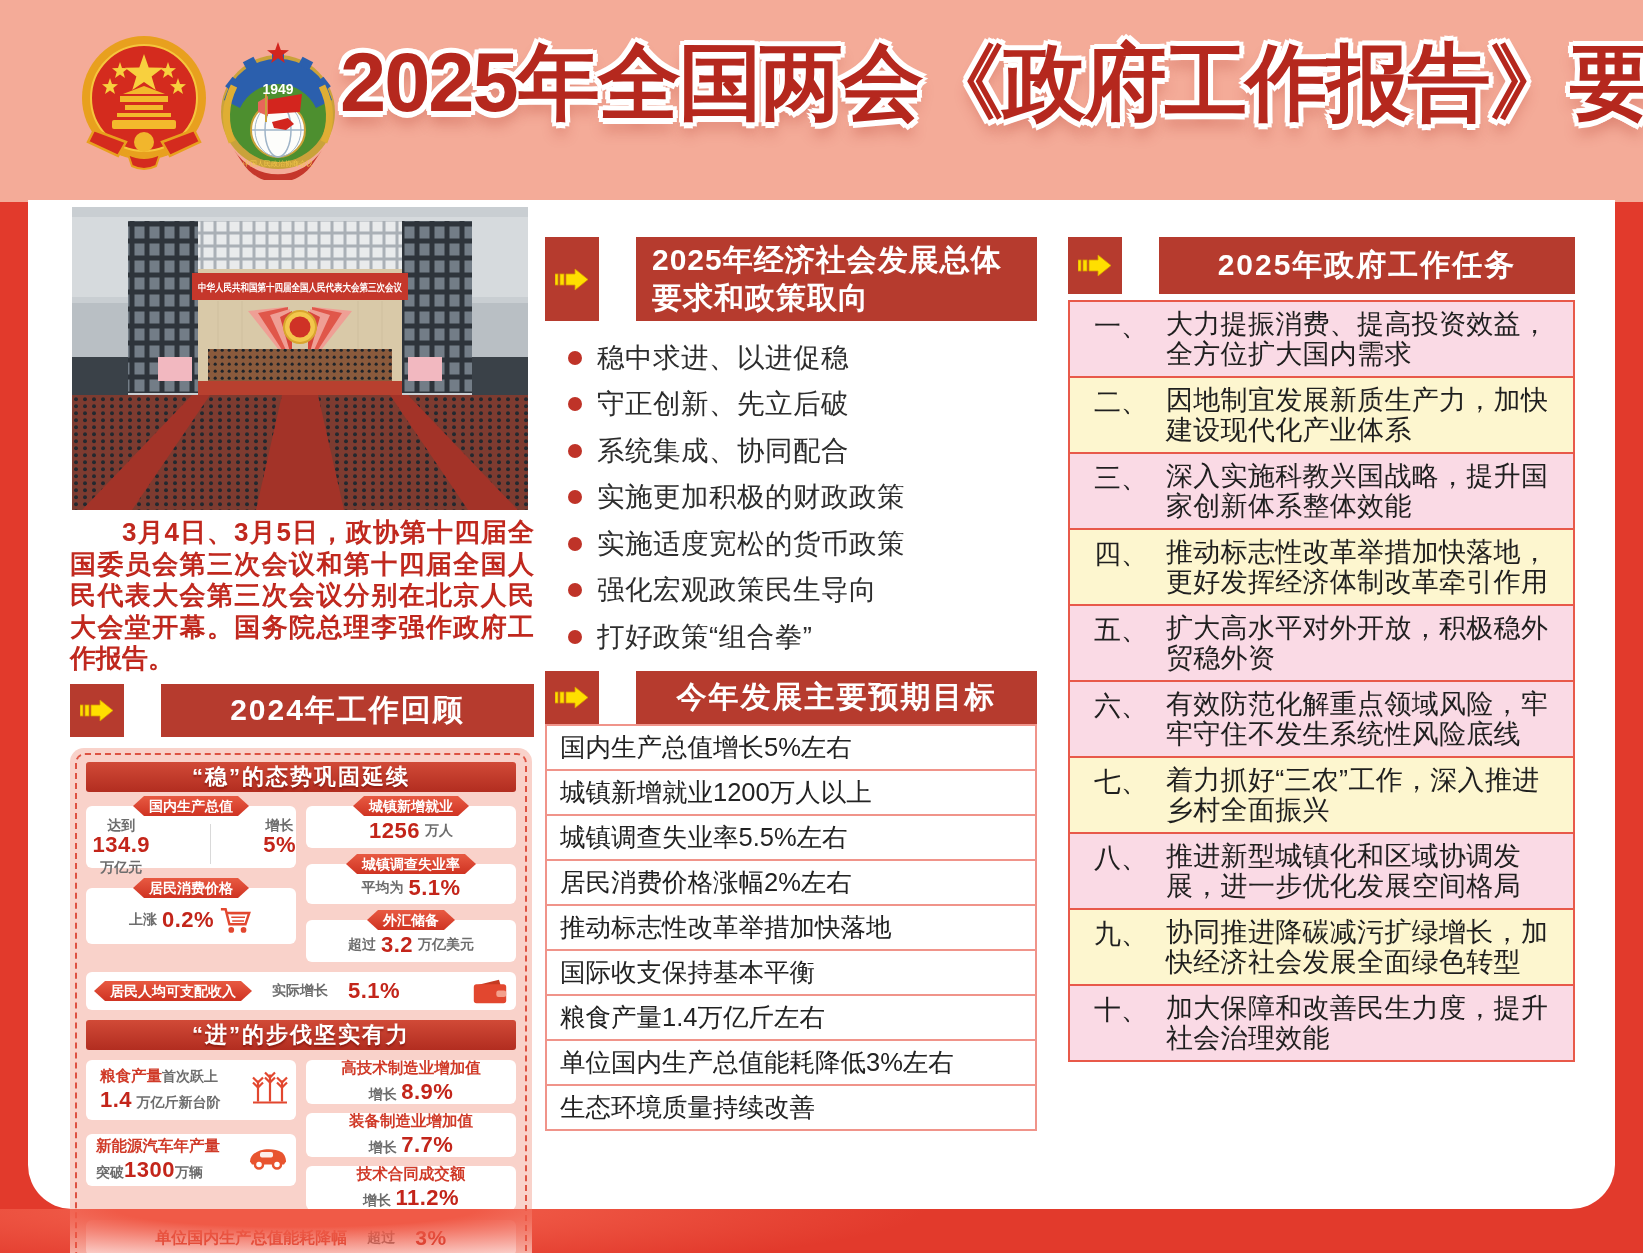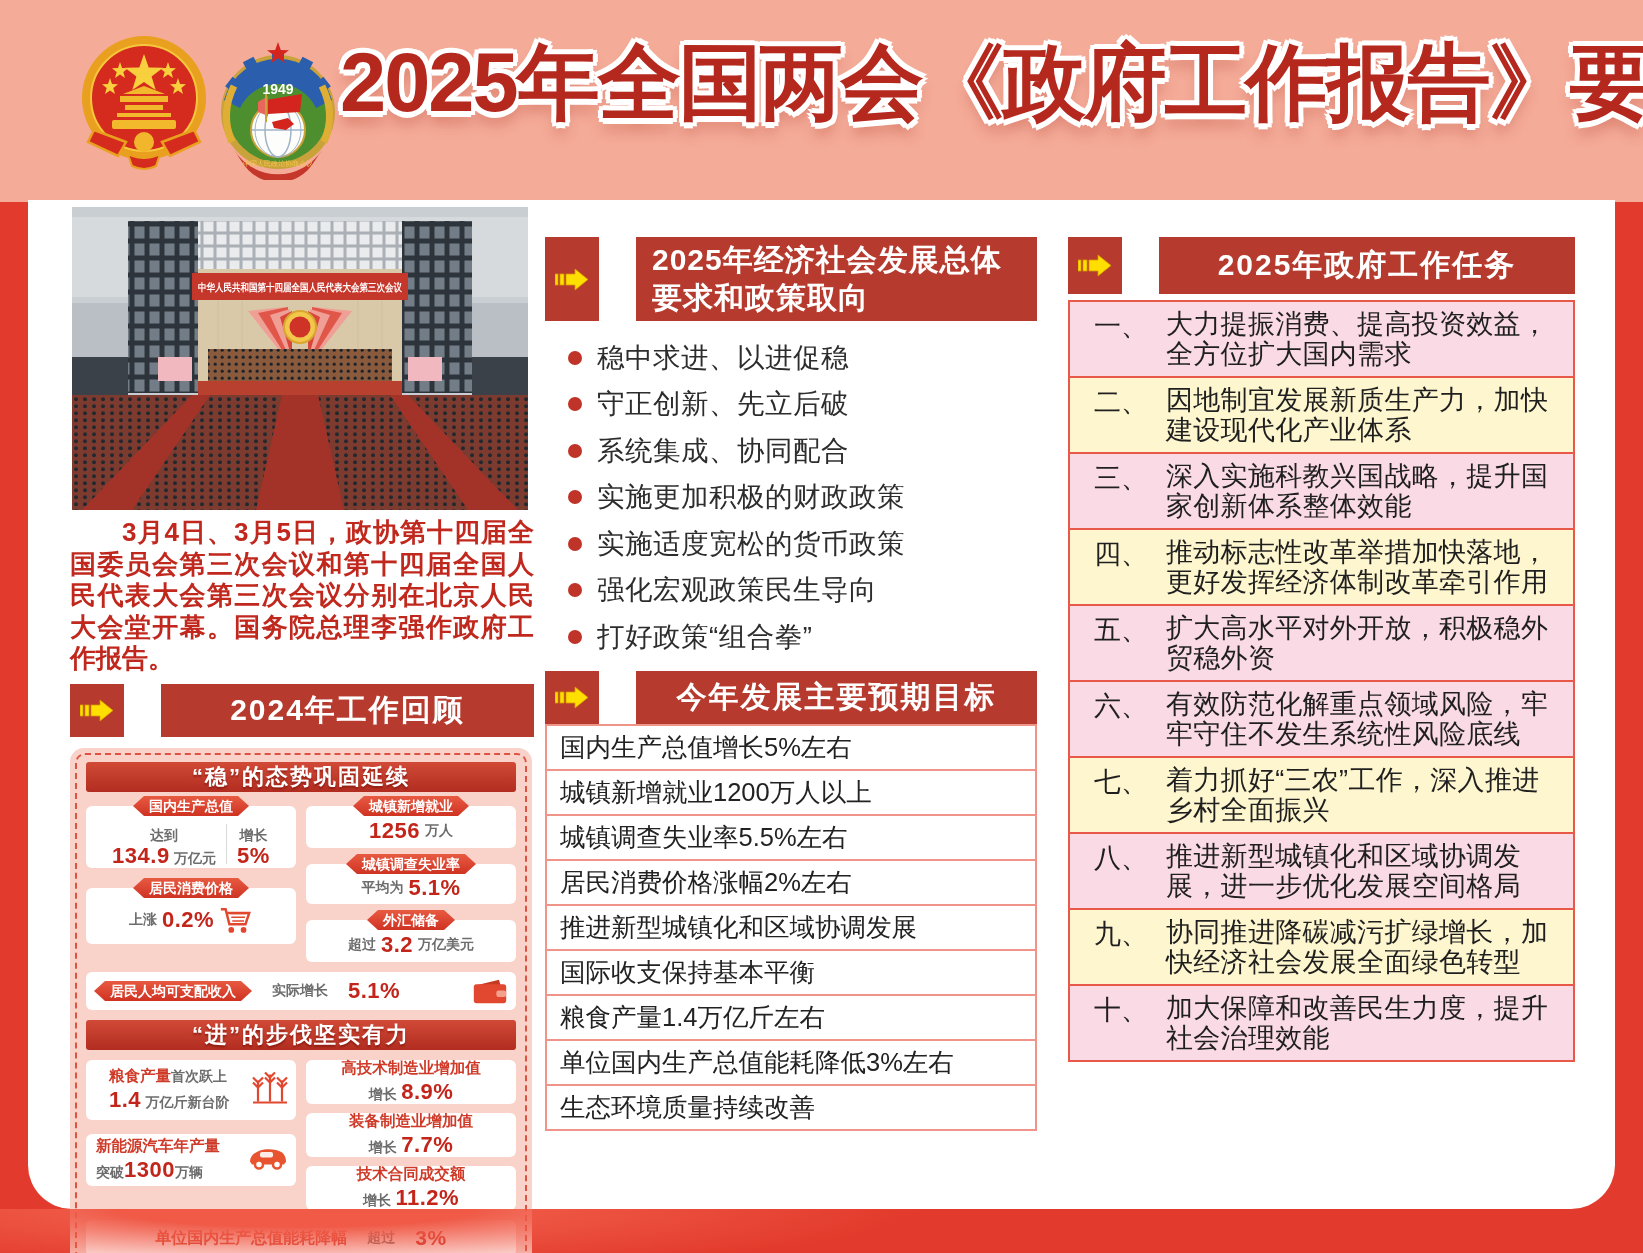--- a/index.html
+++ b/index.html
@@ -54,21 +54,21 @@
   .scol{flex:1;display:flex;flex-direction:column;}
   .card{background:#fff;border-radius:6px;position:relative;text-align:center;}
   .ribbon{position:absolute;top:-10px;left:50%;transform:translateX(-50%);
     background:linear-gradient(180deg,#e85a42,#cf3322);color:#fff;font-weight:700;font-size:14px;
     line-height:20px;padding:0 16px;white-space:nowrap;
     clip-path:polygon(11px 0,calc(100% - 11px) 0,100% 50%,calc(100% - 11px) 100%,11px 100%,0 50%);}
   .ribbon.inline{position:static;transform:none;display:inline-block;}
   .pre,.suf{color:#6d6d6d;font-weight:700;font-size:14px;}
   .val{color:#c3251a;font-weight:900;font-size:22px;letter-spacing:.5px;}
   .plabel{color:#d03a28;font-weight:800;font-size:15.5px;}
-  .card.gdp{height:50px;padding-top:12px;display:flex;align-items:flex-end;justify-content:center;}
+  .card.gdp{height:50px;padding-top:12px;display:flex;align-items:flex-start;justify-content:center;gap:43px;}
   .card.gdp .pair{display:flex;flex-direction:column;line-height:1.1;}
   .vd{width:1px;background:#d9d9d9;align-self:stretch;margin:6px 10px 4px 10px;}
   .card.one{display:flex;align-items:center;justify-content:center;gap:5px;}
   .wide{background:#fff;border-radius:6px;margin:10px 4px 0 4px;display:flex;align-items:center;
     gap:20px;padding:4px 8px;height:30px;}
   .wide .ribbon.inline{font-size:14px;}
   .twoline{display:flex;flex-direction:column;justify-content:center;line-height:1.25;}
   .icon-side{position:absolute;right:6px;top:50%;transform:translateY(-50%);}
   
   .bullets{position:absolute;left:540px;top:142px;width:470px;}
@@ -285,21 +285,21 @@
           <path d="M5 8 L30 2 L32 9 Z" fill="#c43a22"></path>
           <rect x="2" y="7" width="36" height="21" rx="3" fill="#e2472f"></rect>
           <rect x="27" y="14" width="11" height="7" rx="2.5" fill="#f3a08c"></rect>
         </svg>
       </div>
 
       <div class="stat-banner" style="margin-top:10px;">“进”的步伐坚实有力</div>
 
       <div class="sgrid" style="margin-top:10px;">
         <div class="scol">
-          <div class="card twoline" style="height:60px;text-align:left;padding-left:23px;">
+          <div class="card twoline" style="height:60px;text-align:left;padding-left:14px;">
             <div><span class="plabel">粮食产量</span><span class="pre">首次跃上</span></div>
             <div><span class="val">1.4</span> <span class="pre">万亿斤新台阶</span></div>
             <span class="icon-side">
               <svg width="40" height="38" viewBox="0 0 40 38">
                 <g stroke="#e2472f" stroke-width="2.2" fill="none">
                   <line x1="8" y1="12" x2="8" y2="33"></line>
                     <line x1="20" y1="6" x2="20" y2="33"></line>
                     <line x1="32" y1="12" x2="32" y2="33"></line>
                   <path d="M8 14 l-5 -5 M8 19 l-5 -5 M8 14 l5 -5 M8 19 l5 -5"></path>
                   <path d="M20 9 l-5 -5 M20 14 l-5 -5 M20 9 l5 -5 M20 14 l5 -5"></path>
@@ -403,21 +403,21 @@
         </svg>
       </div>
       <div class="bar">今年发展主要预期目标</div>
     </div>
 
     <div class="goals">
       <div class="goal">国内生产总值增长5%左右</div>
       <div class="goal">城镇新增就业1200万人以上</div>
       <div class="goal">城镇调查失业率5.5%左右</div>
       <div class="goal">居民消费价格涨幅2%左右</div>
-      <div class="goal">推进新型城镇化和区域协调发展</div>
+      <div class="goal">推动标志性改革举措加快落地</div>
       <div class="goal">国际收支保持基本平衡</div>
       <div class="goal">粮食产量1.4万亿斤左右</div>
       <div class="goal">单位国内生产总值能耗降低3%左右</div>
       <div class="goal">生态环境质量持续改善</div>
     </div>
 
     <div class="sec-head" style="left:1040px;top:37px;width:507px;height:57px;">
       <div class="abox">
         <svg width="34" height="27" viewBox="0 0 34 27">
           <g fill="#ffdf00" stroke="#d89b00" stroke-width=".8">

